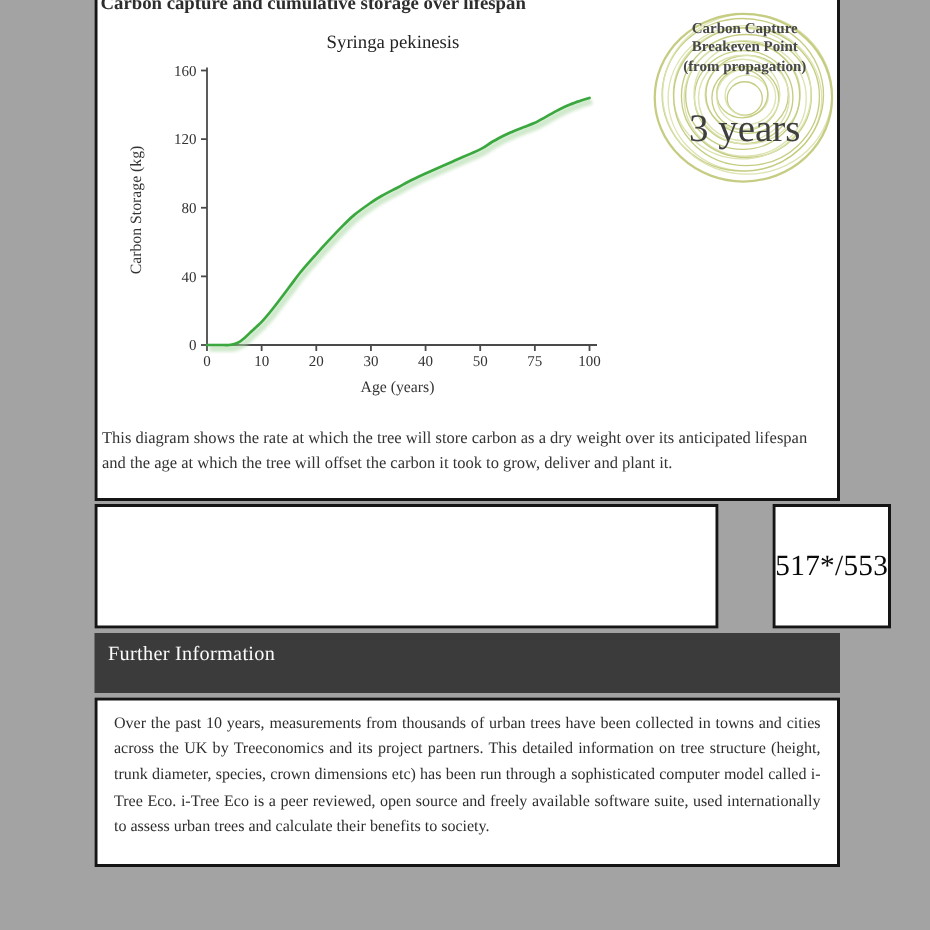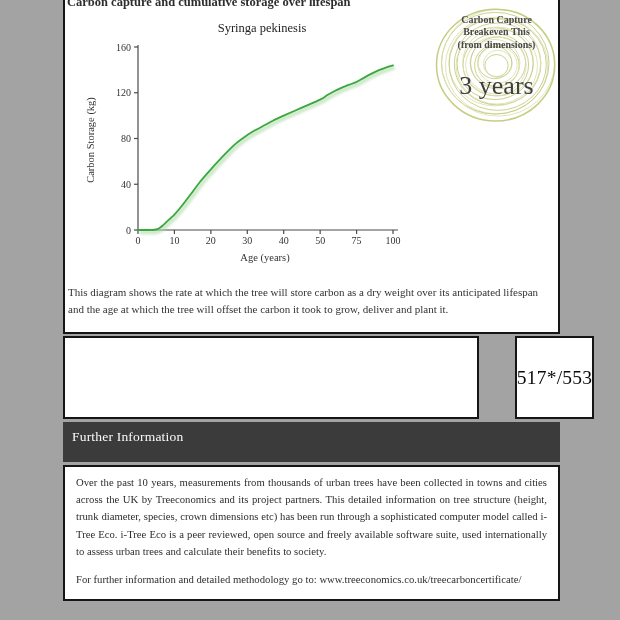--- a/index.html
+++ b/index.html
@@ -7,21 +7,21 @@
         font-family:Liberation Serif, serif;color:#2e2e2e;}
   .abs{position:absolute;}
 
   
   .frame{position:absolute;border:2px solid #151515;background:#fff;box-sizing:border-box;}
   #box-top{left:63px;top:-14px;width:497px;height:348px;}
   #box-rank-left{left:63px;top:336px;width:416px;height:83px;}
   #box-rank-right{left:481px;top:336px;width:79px;height:83px;display:flex;align-items:center;justify-content:center;margin-left:34px;}
   #bar-further{position:absolute;left:63px;top:422px;width:497px;height:40px;background:#3b3b3b;box-sizing:border-box;padding:5px 0 0 9px;}
   #bar-further .bar-label{color:#fbfbfb;font-size:13.5px;letter-spacing:.2px;}
-  #box-bottom{left:63px;top:465px;width:497px;height:136px;padding:7px 11px 0 11px;}
+  #box-bottom{left:63px;top:465px;width:497px;height:113px;padding:7px 11px 0 11px;}
 
   #doc-title{left:67px;top:-5px;font-size:12.5px;font-weight:bold;color:#2d2d2d;white-space:nowrap;}
 
   
   #chart-svg{position:absolute;left:84px;top:14px;}
   .c-title{font-size:12.5px;fill:#232323;}
   .c-axis-label{font-size:10.5px;fill:#333;}
   .c-tick{font-size:10px;fill:#333;}
 
   
@@ -115,36 +115,35 @@
           <ellipse cx="61.8" cy="61.4" rx="45.9" ry="43.5" fill="none" stroke="#dbe1ad" stroke-width="0.9" opacity="0.95"></ellipse>
           <ellipse cx="64.7" cy="63.4" rx="48.6" ry="46.0" fill="none" stroke="#c3ca7c" stroke-width="0.9" opacity="0.95"></ellipse>
           <ellipse cx="63.6" cy="64.5" rx="51.2" ry="48.4" fill="none" stroke="#dbe1ad" stroke-width="0.9" opacity="0.95"></ellipse>
           <ellipse cx="62.2" cy="62.2" rx="53.8" ry="50.9" fill="none" stroke="#c3ca7c" stroke-width="0.9" opacity="0.95"></ellipse>
           <ellipse cx="65.2" cy="61.7" rx="56.5" ry="53.4" fill="none" stroke="#dbe1ad" stroke-width="0.9" opacity="0.95"></ellipse>
           <ellipse cx="62.6" cy="64.1" rx="59.1" ry="55.9" fill="none" stroke="#c3ca7c" stroke-width="1.5" opacity="0.95"></ellipse>
         </g>
     </svg>
     <div id="badge-textwrap">
       <div class="badge-line">Carbon Capture</div>
-      <div class="badge-line">Breakeven This</div>
-      <div class="badge-line">(from dimensions)</div>
+      <div class="badge-line">Breakeven Point</div>
+      <div class="badge-line">(from propagation)</div>
       <div class="badge-value">3 years</div>
     </div>
   </div>
 
   <div id="chart-desc" class="abs">This diagram shows the rate at which the tree will store carbon as a dry weight over its anticipated lifespan and the age at which the tree will offset the carbon it took to grow, deliver and plant it.</div>
 
   <div id="box-rank-left" class="frame">
   </div>
   <div id="box-rank-right" class="frame">
     <span class="rank-value">517*/553</span>
   </div>
 
   <div id="bar-further">
     <span class="bar-label">Further Information</span>
   </div>
 
   <div id="box-bottom" class="frame">
     <p class="body-par">Over the past 10 years, measurements from thousands of urban trees have been collected in towns and cities across the UK by Treeconomics and its project partners. This detailed information on tree structure (height, trunk diameter, species, crown dimensions etc) has been run through a sophisticated computer model called i-Tree Eco. i-Tree Eco is a peer reviewed, open source and freely available software suite, used internationally to assess urban trees and calculate their benefits to society.</p>
-    <div class="link-line"><span>For further information and detailed methodology go to: </span><span class="link-url">www.treeconomics.co.uk/treecarboncertificate/</span></div>
   </div>
 
 </div>
 
 </body></html>

